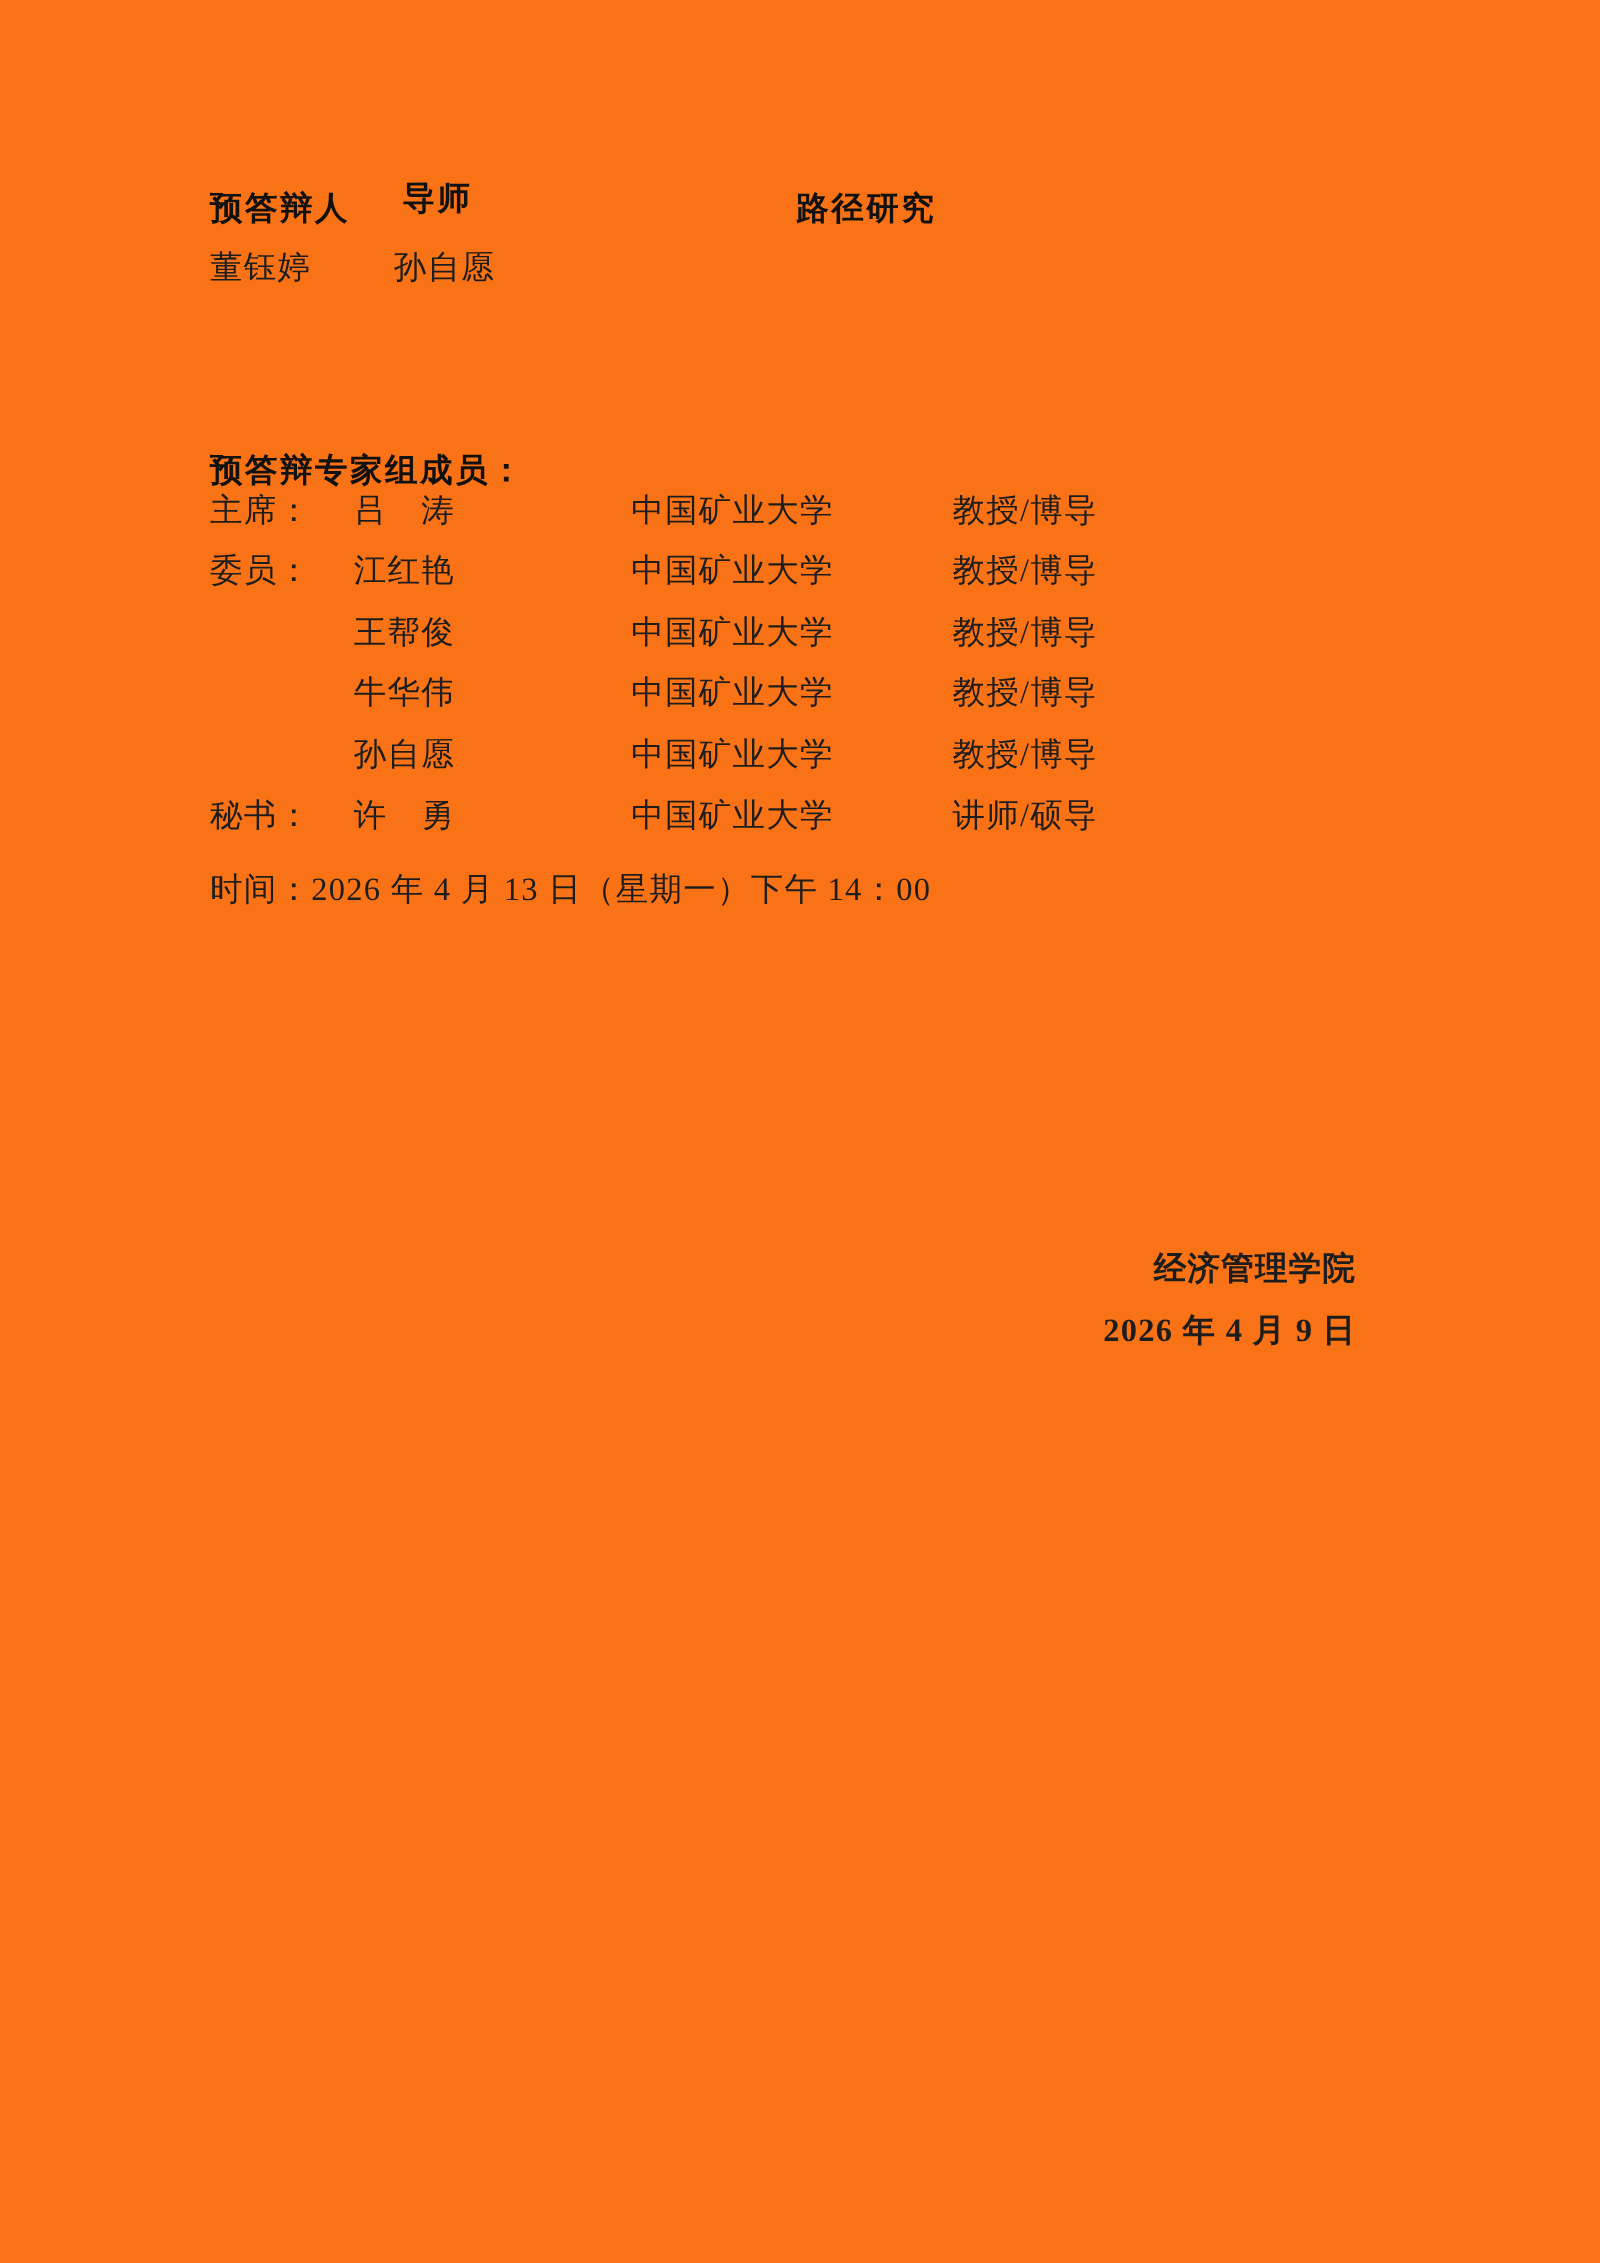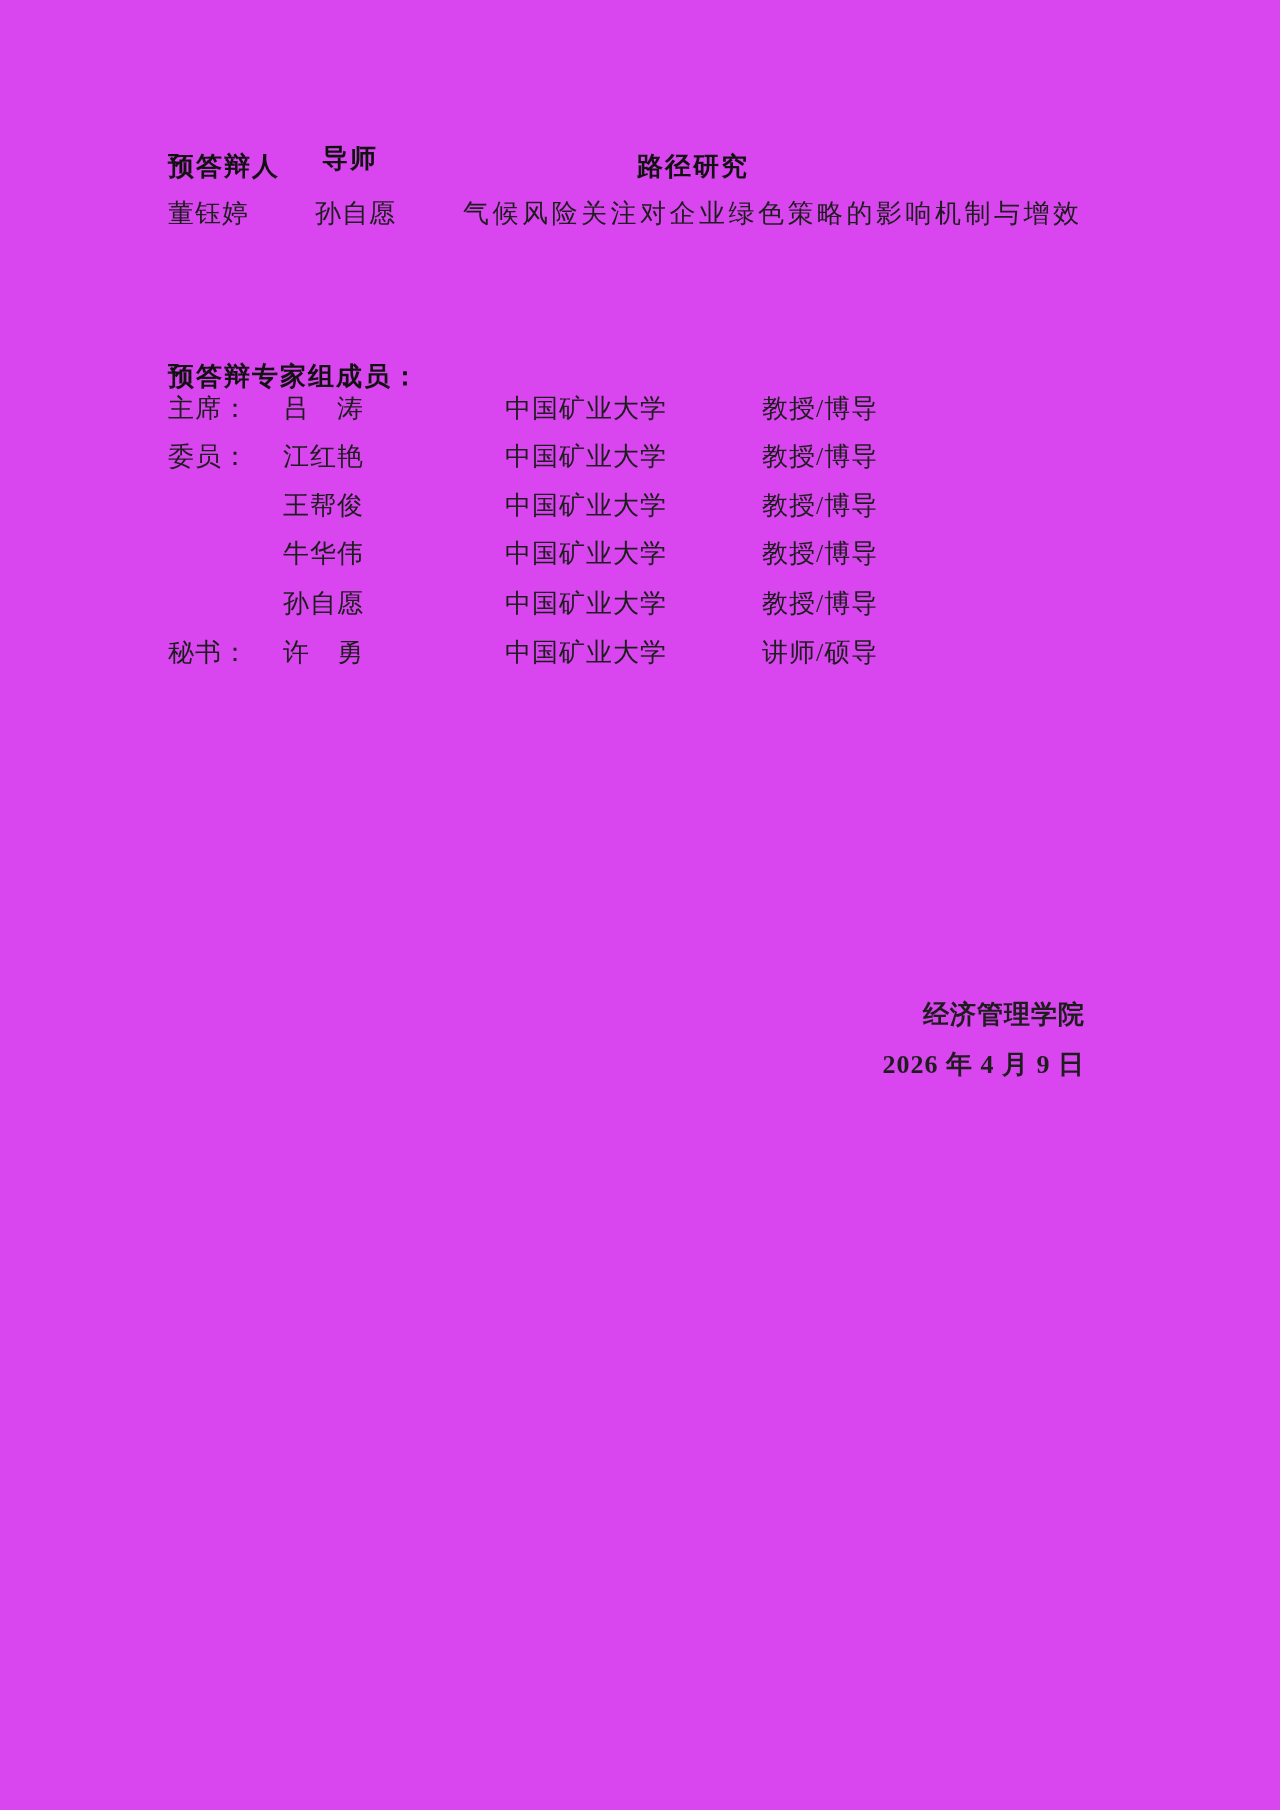--- a/index.html
+++ b/index.html
@@ -1,20 +1,20 @@
 <!DOCTYPE html>
 <html><head>
 <meta charset="utf-8">
 <style>
   html,body { margin:0; padding:0; background:#e9e9e9; }
   .page {
     position:relative;
     width:1280px; height:1810px;
     margin:0 auto;
-    background:#d946ef;
+    background:#f97316;
     color:#1d1d1d;
     font-family:"Liberation Serif","DejaVu Serif",serif;
     overflow:hidden;
   }
   .t {
     position:absolute;
     font-size:26px;
     line-height:1.25;
     white-space:pre;
     letter-spacing:1px;
@@ -42,21 +42,20 @@
 <body>
 
 <div class="page">
 
   <span class="t hd" style="left:168px; top:150px">预答辩人</span>
   <span class="t hd" style="left:322px; top:142px">导师</span>
   <span class="t hd" style="left:637px; top:150px">路径研究</span>
 
   <span class="t" style="left:168px; top:198px">董钰婷</span>
   <span class="t" style="left:315px; top:198px">孙自愿</span>
-  <span class="t title-line1" style="left:463px; top:198px">气候风险关注对企业绿色策略的影响机制与增效</span>
 
   <span class="t hd" style="left:168px; top:360px">预答辩专家组成员：</span>
 
   <div>
 
     <div>
       <span class="t" style="left:168px; top:393px">主席：</span>
       <span class="t" style="left:283px; top:393px">吕　涛</span>
       <span class="t" style="left:505px; top:393px">中国矿业大学</span>
       <span class="t" style="left:762px; top:393px">教授/博导</span>
@@ -92,18 +91,19 @@
 
     <div>
       <span class="t" style="left:168px; top:637px">秘书：</span>
       <span class="t" style="left:283px; top:637px">许　勇</span>
       <span class="t" style="left:505px; top:637px">中国矿业大学</span>
       <span class="t" style="left:762px; top:637px">讲师/硕导</span>
     </div>
 
   </div>
 
+  <span class="t" style="left:168px; top:696px">时间：2026 年 4 月 13 日（星期一）下午 14：00</span>
 
 
   <span class="sig" style="top:999px">经济管理学院</span>
   <span class="sig" style="top:1049px">2026 年 4 月 9 日</span>
 
 </div>
 
 </body></html>

